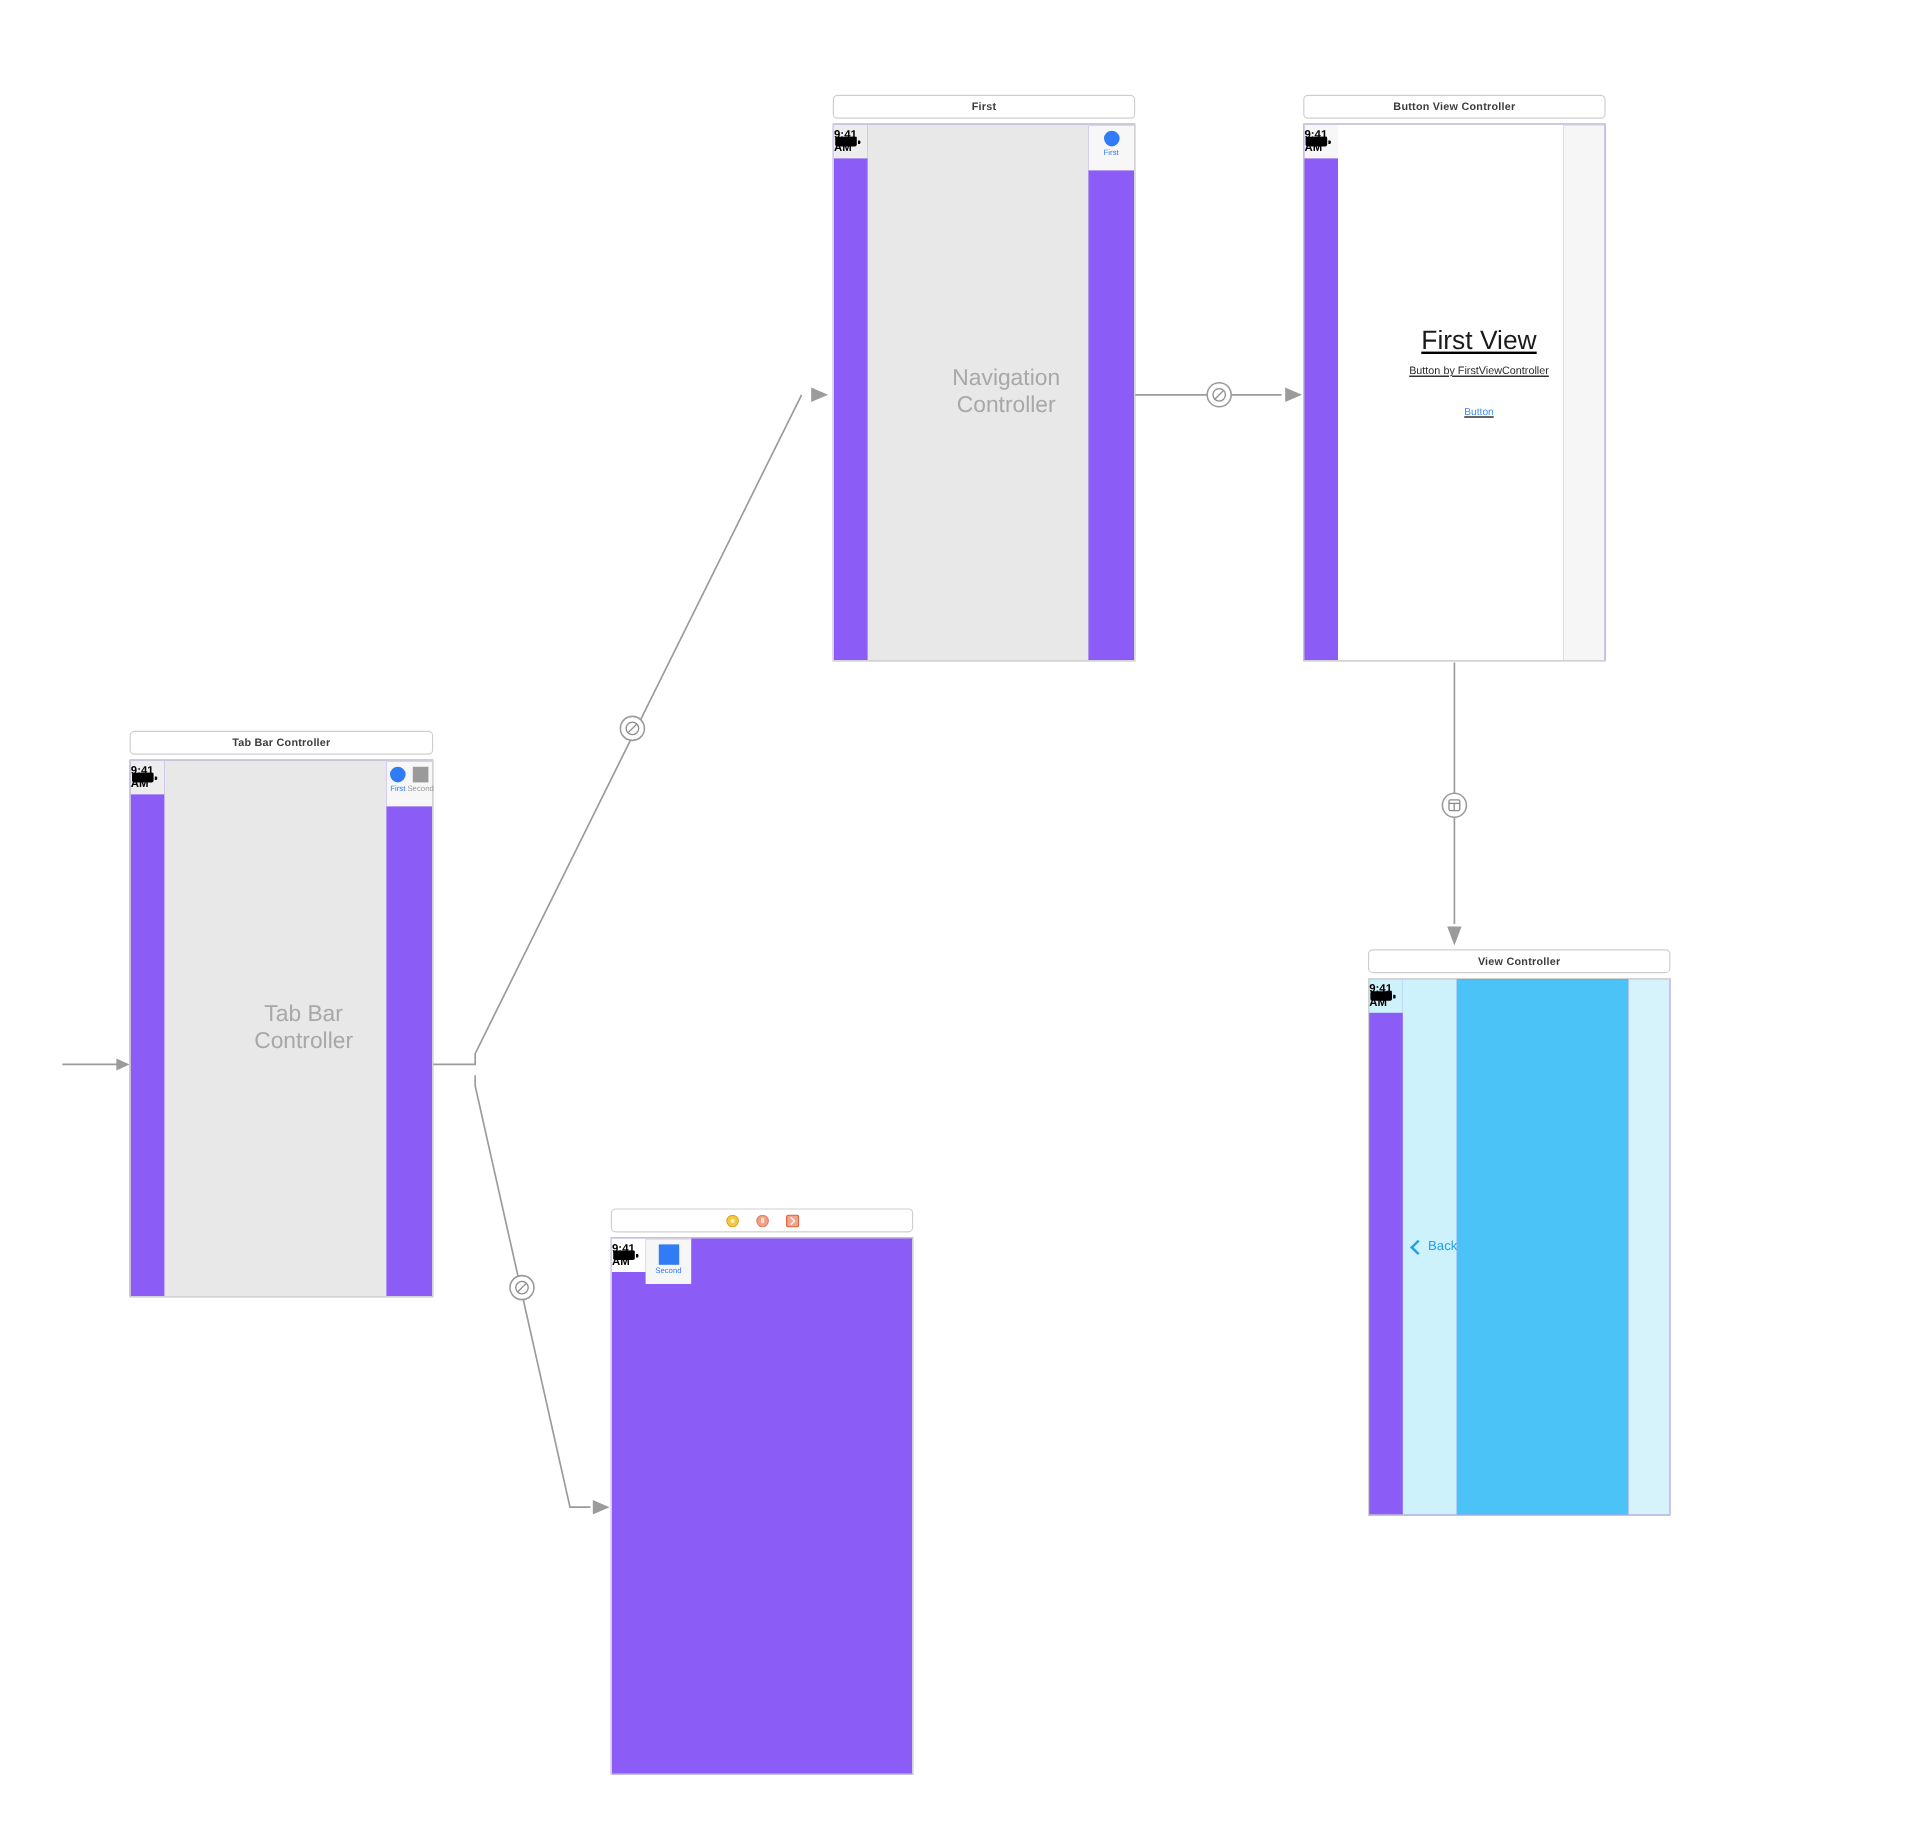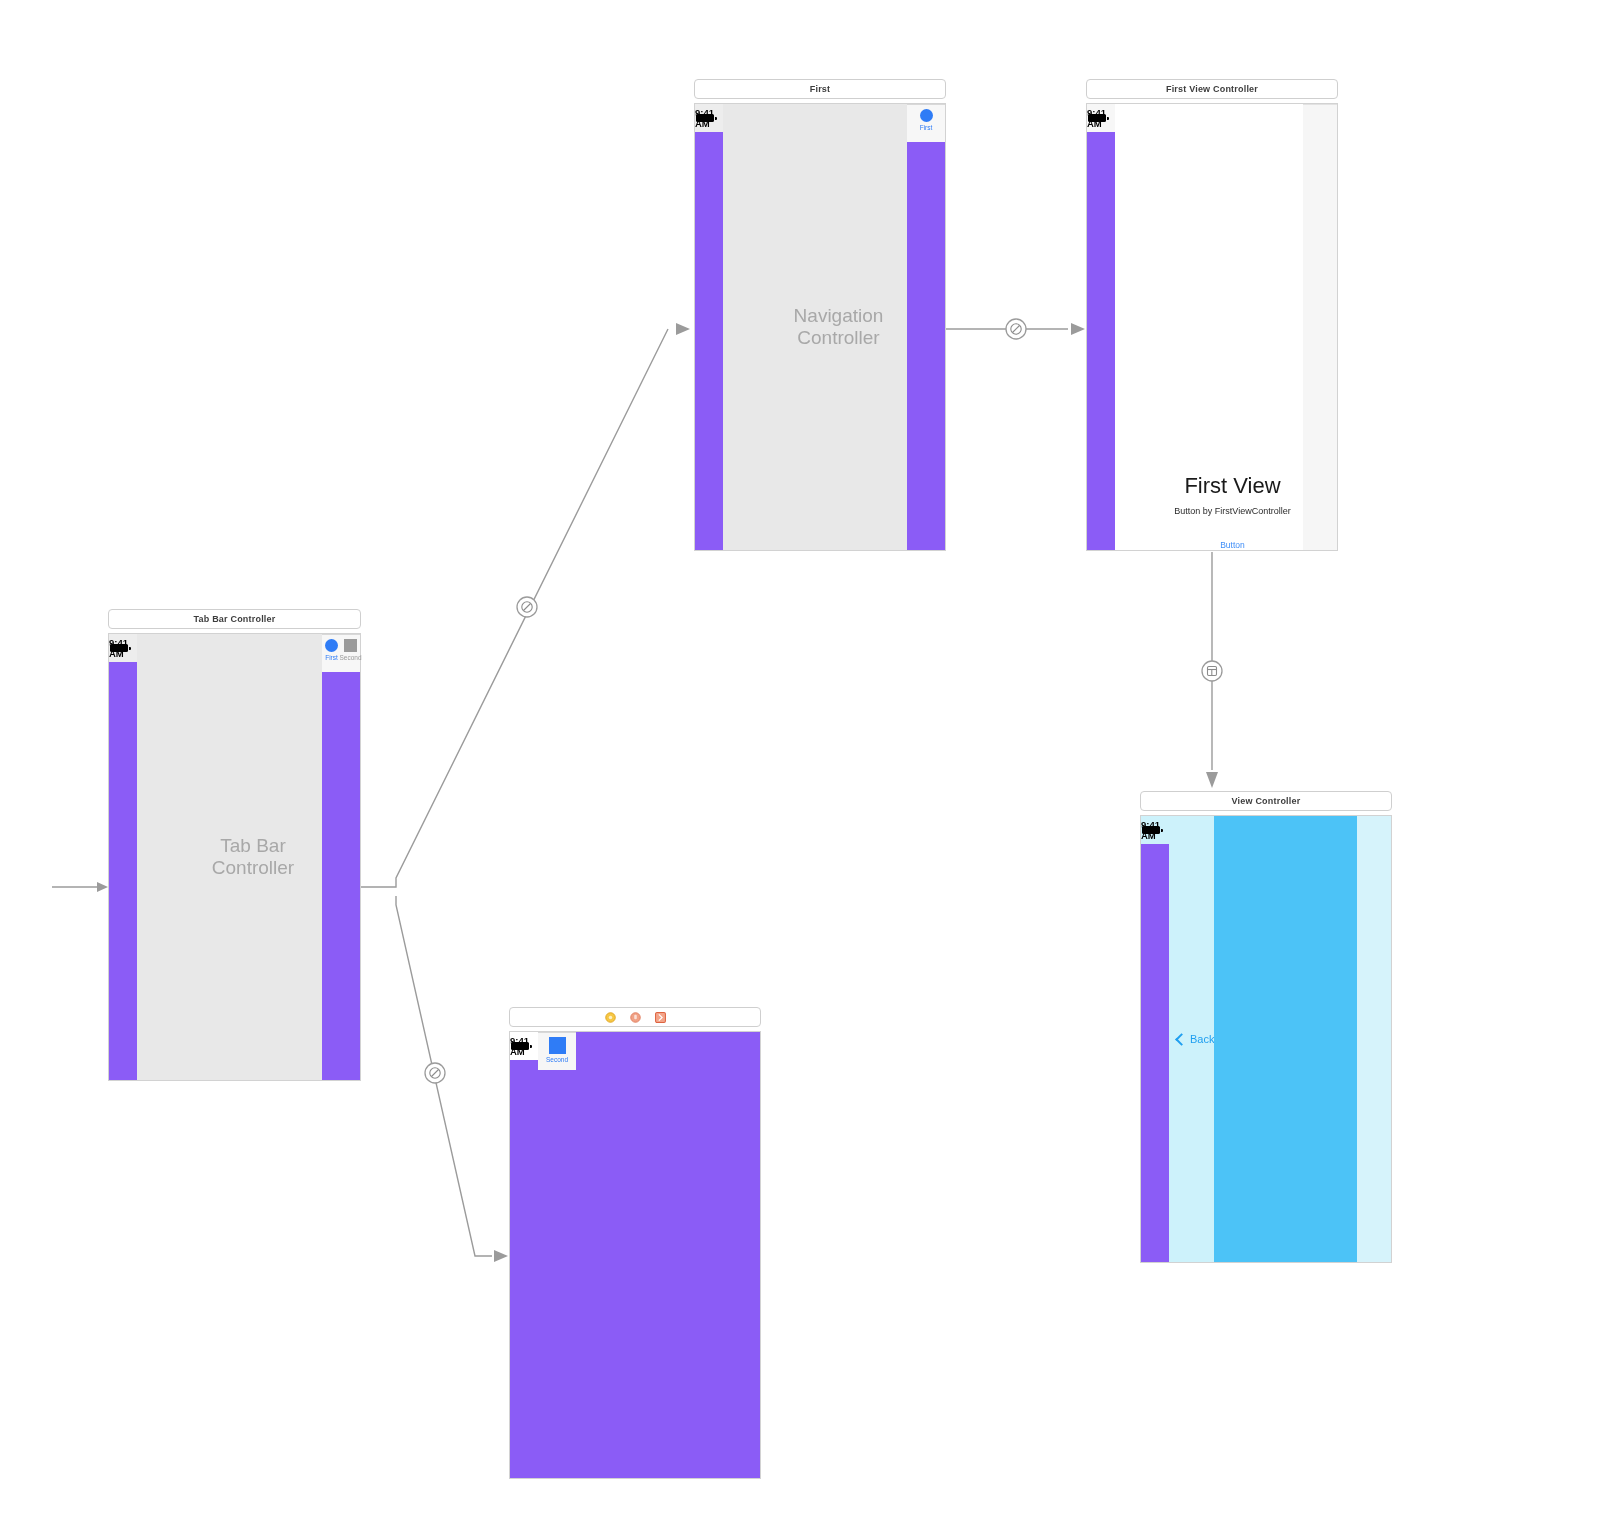--- a/index.html
+++ b/index.html
@@ -294,27 +294,27 @@
       <div class="tab-bar" style="justify-content:center;">
         <div class="tab-item">
           <span class="tab-glyph-circle"></span>
           <span class="tab-label">First</span>
         </div>
       </div>
     </div>
   </div>
 
   <div class="scene" style="left:1086px; top:79px; width:252px;">
-    <div class="scene-title-bar">First View Controller</div>
+    <div class="scene-title-bar">Button View Controller</div>
     <div class="device" style="height:448px;">
       <div class="status-bar" style="background:#f7f7f7;">
         <span>9:41 AM</span>
         <span class="battery"></span>
       </div>
-      <div class="content-area" style="background:#ffffff; justify-content:flex-end; padding-top:168px;">
+      <div class="content-area" style="background:#ffffff; justify-content:flex-start; padding-top:168px;text-decoration:underline;">
         <div class="view-title">First View</div>
         <div class="view-subtitle">Button by FirstViewController</div>
         <div class="view-button">Button</div>
       </div>
       <div class="bottom-strip"></div>
     </div>
   </div>
 
   <div class="scene" style="left:509px; top:1007px; width:252px;">
     <div class="scene-title-bar dock">

